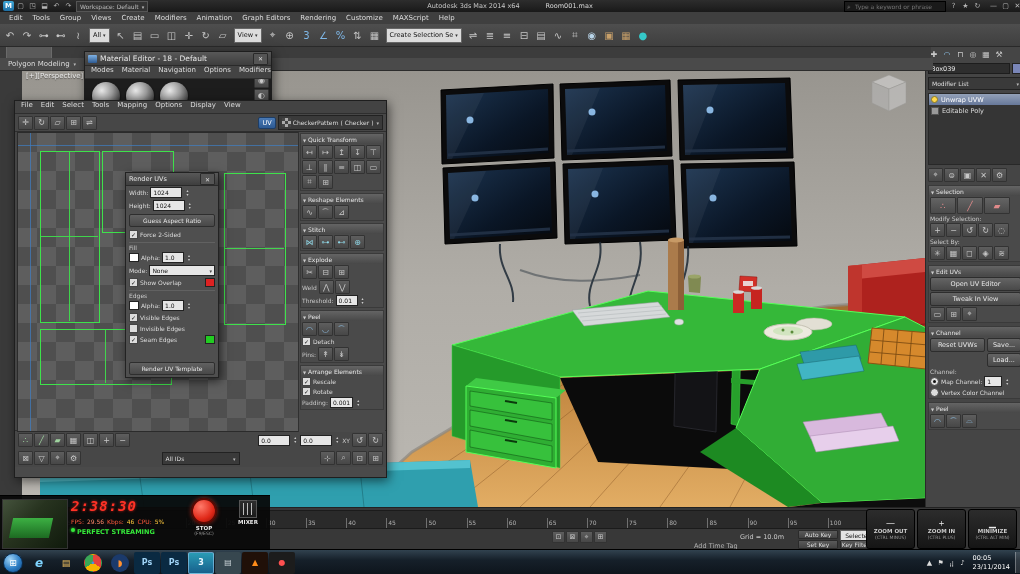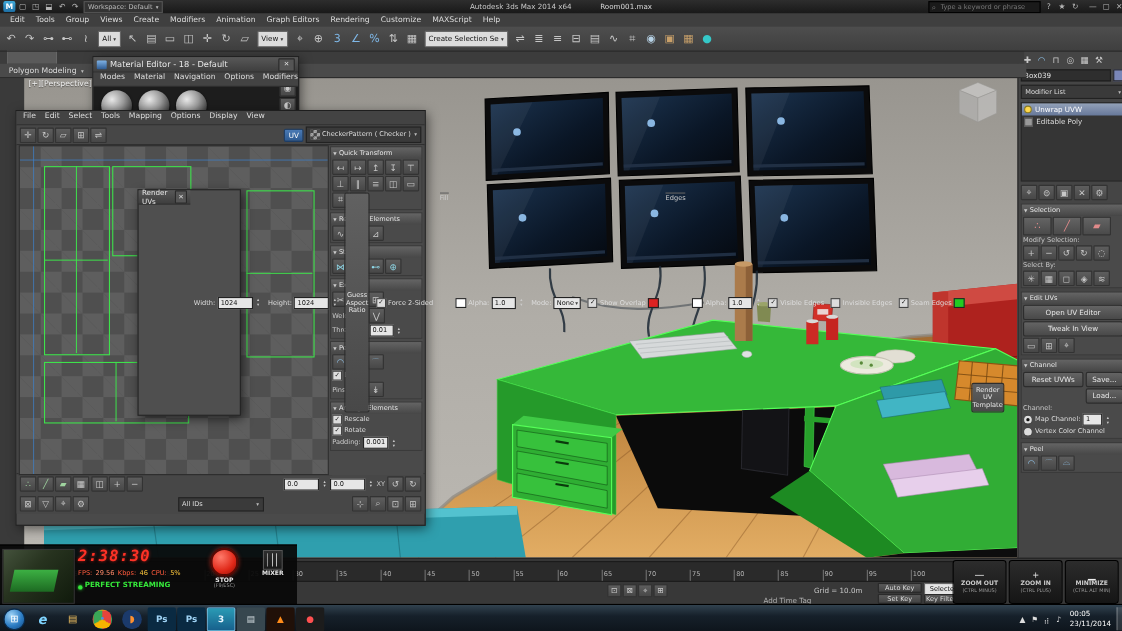--- a/index.html
+++ b/index.html
@@ -106,21 +106,21 @@
   .radio{width:7px;height:7px;border-radius:50%;background:#ddd;border:1px solid #444;display:inline-flex;
          align-items:center;justify-content:center;flex:none}
   .radio.on::after{content:"";width:3px;height:3px;background:#111;border-radius:50%}
   .cbrow{display:flex;align-items:center;gap:2px;font-size:6px;color:#ddd;white-space:nowrap}
   .uvbottom{height:36px;background:#474747;border-top:1px solid #2e2e2e;display:flex;flex-direction:column}
   .uvbrow{flex:1;display:flex;align-items:center;gap:2px;padding:0 3px}
   .dd-dark{background:#3a3a3a;border:1px solid #222;color:#ddd;font-size:6px;height:11px;display:inline-flex;
            align-items:center;padding:0 3px;gap:3px;flex:none}
   
   .dialog{position:absolute;left:125px;top:172px;width:92px;height:204px;background:#4f4f4f;border:1px solid #222;
-          box-shadow:2px 3px 9px rgba(0,0,0,.6);z-index:40;display:flex;flex-direction:row}
+          box-shadow:2px 3px 9px rgba(0,0,0,.6);z-index:40;display:flex;flex-direction:column}
   .dialog .wtitle{height:12px;font-size:6.5px}
   .drow{display:flex;align-items:center;gap:2px;margin:1px 3px;font-size:6px;color:#ddd;white-space:nowrap}
   .dlb{flex:none}
   .swatch{width:8px;height:7px;border:1px solid #222;flex:none}
   .swatch.right{margin-left:auto}
   .dbtn{background:linear-gradient(#616161,#484848);border:1px solid #2e2e2e;color:#e5e5e5;font-size:6px;text-align:center;
         padding:2px 0;margin:2px 3px;border-radius:2px;font-family:inherit}
   .group-label{font-size:6px;color:#ccc;margin:2px 3px 0;border-top:1px solid #616161;padding-top:1px}
   .dd-light{justify-content:space-between}
   
@@ -163,21 +163,21 @@
   
   .recorder{position:absolute;left:0;top:495px;width:270px;height:54px;background:rgba(8,8,8,.94);z-index:7;border-top:1px solid #000}
   .thumb{position:absolute;left:2px;top:3px;width:64px;height:48px;border:1px solid #333;
          background:linear-gradient(135deg,#44523c 0%,#27331f 40%,#101a0c 100%);}
   .thumb::after{content:"";position:absolute;left:8px;top:18px;width:40px;height:20px;background:linear-gradient(#3cb043,#1d6a22);
                 transform:skewX(-12deg)}
   .rec-clock{position:absolute;left:71px;top:2px;font-family:"DejaVu Sans Mono","Liberation Mono",monospace;font-weight:bold;
              font-style:italic;font-size:14px;color:#ff3226;text-shadow:0 0 3px rgba(255,40,30,.7);letter-spacing:1px}
   .rec-stats{position:absolute;left:71px;top:22px;font-size:6px;display:flex;gap:3px;white-space:nowrap}
   .rs-l{color:#ff5a3c}.rs-v{color:#ff8a6a}.rs-v.y{color:#ffc83c}
-  .rec-status{position:absolute;left:71px;top:32px;font-size:6.5px;color:#35e83a;display:flex;align-items:flex-end;gap:2px;font-weight:bold}
+  .rec-status{position:absolute;left:71px;top:32px;font-size:6.5px;color:#35e83a;display:flex;align-items:flex-start;gap:2px;font-weight:bold}
   .rec-status .dot{width:4px;height:4px;border-radius:50%;background:#35e83a;box-shadow:0 0 3px #35e83a}
   .rec-stop{position:absolute;left:182px;top:2px;width:44px;text-align:center}
   .stop-circle{width:22px;height:22px;border-radius:50%;margin:0 auto;border:2px solid #5a0a04;
                background:radial-gradient(circle at 35% 30%,#ff7a6a,#e02818 60%,#8a0f06);box-shadow:0 0 4px rgba(255,60,40,.5)}
   .rlab{font-size:5.5px;color:#e8e8e8;font-weight:bold;margin-top:1px}
   .rhint{font-size:4.5px;color:#999}
   .rec-mixer{position:absolute;left:230px;top:4px;width:36px;text-align:center}
   .mixer-icon{width:16px;height:16px;margin:0 auto 1px;background:linear-gradient(#2e2e2e,#191919);border:1px solid #555;
               position:relative}
   .mixer-icon::after{content:"";position:absolute;left:3px;top:2px;width:10px;height:12px;

